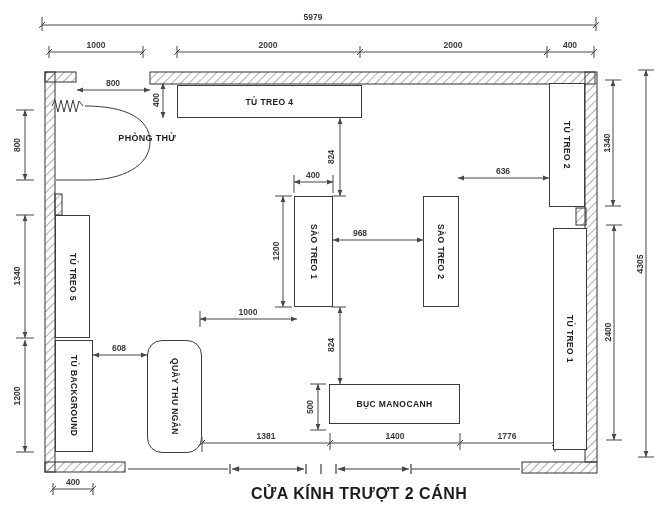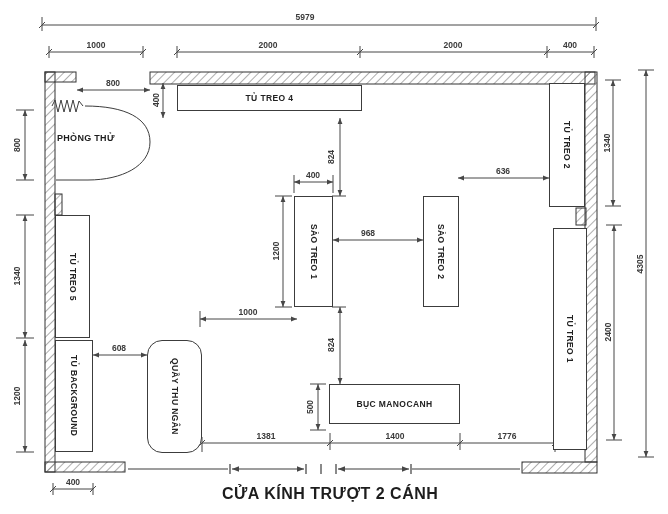--- a/index.html
+++ b/index.html
@@ -7,22 +7,22 @@
          font-family:"Liberation Sans",sans-serif;}
   svg{position:absolute;left:0;top:0;}
   .box{position:absolute;background:#fff;border:1.2px solid #3c3c3c;box-sizing:border-box;
        display:flex;align-items:center;justify-content:center;z-index:3;}
   .box .lbl{font-size:8.5px;font-weight:700;color:#222;letter-spacing:.4px;white-space:nowrap;}
   .box.v .lbl{writing-mode:vertical-rl;}
   .box.round{border-radius:15px;}
   .dim{position:absolute;transform:translate(-50%,-50%);font-size:8.5px;font-weight:700;
        color:#3a3a3a;background:#fff;padding:0 2px;white-space:nowrap;z-index:4;line-height:1;}
   .dim.rot{transform:translate(-50%,-50%) rotate(-90deg);}
-  .freelabel{position:absolute;font-weight:700;color:#1d1d1d;text-align:left;z-index:4;
-       white-space:nowrap;line-height:1;}
+  .freelabel{position:absolute;font-weight:700;color:#1d1d1d;text-align:right;z-index:4;
+       white-space:nowrap;line-height:1;margin-left:29px;}
   #phongthu-label{font-size:9px;letter-spacing:.3px;}
   #door-label{font-size:16px;letter-spacing:.5px;}
 </style>
 </head>
 <body>
 
 <div id="stage">
 
   <svg width="668" height="514" viewBox="0 0 668 514">
     <defs>
@@ -144,21 +144,21 @@
         <line x1="555" y1="437" x2="555" y2="452"></line>
 
       <line x1="53" y1="489" x2="93" y2="489"></line>
       <line x1="50" y1="492" x2="56" y2="486"></line>
         <line x1="90" y1="492" x2="96" y2="486"></line>
       <line x1="53" y1="483" x2="53" y2="495"></line>
         <line x1="93" y1="483" x2="93" y2="495"></line>
     </g>
   </svg>
 
-  <div class="box" style="left:177px;top:85px;width:185px;height:26px">
+  <div class="box" style="left:177px;top:85px;width:185px;height:33px">
     <span class="lbl">TỦ TREO 4</span>
     </div>
   <div class="box v" style="left:549px;top:83px;width:36px;height:124px">
     <span class="lbl">TỦ TREO 2</span>
     </div>
   <div class="box v" style="left:553px;top:228px;width:34px;height:222px">
     <span class="lbl">TỦ TREO 1</span>
     </div>
   <div class="box v" style="left:55px;top:215px;width:35px;height:123px">
     <span class="lbl">TỦ TREO 5</span>
@@ -175,37 +175,37 @@
   <div class="box v round" style="left:147px;top:340px;width:55px;height:113px">
     <span class="lbl">QUẦY THU NGÂN</span>
     </div>
   <div class="box" style="left:329px;top:384px;width:131px;height:40px">
     <span class="lbl">BỤC MANOCANH</span>
     </div>
 
   <div class="freelabel" id="phongthu-label" style="left:57px;top:134px;width:90px">PHÒNG THỬ</div>
   <div class="freelabel" id="door-label" style="left:222px;top:486px;width:200px">CỬA KÍNH TRƯỢT 2 CÁNH</div>
 
-  <div class="dim" style="left:305px;top:17px">5979</div>
+  <div class="dim" style="left:313px;top:17px">5979</div>
   <div class="dim" style="left:96px;top:45px">1000</div>
   <div class="dim" style="left:268px;top:45px">2000</div>
   <div class="dim" style="left:453px;top:45px">2000</div>
   <div class="dim" style="left:570px;top:45px">400</div>
   <div class="dim" style="left:113px;top:83px">800</div>
   <div class="dim rot" style="left:156px;top:100px">400</div>
   <div class="dim rot" style="left:17px;top:145px">800</div>
   <div class="dim rot" style="left:17px;top:276px">1340</div>
   <div class="dim rot" style="left:17px;top:396px">1200</div>
   <div class="dim rot" style="left:607px;top:143px">1340</div>
   <div class="dim rot" style="left:608px;top:332px">2400</div>
   <div class="dim rot" style="left:640px;top:264px">4305</div>
   <div class="dim rot" style="left:331px;top:157px">824</div>
   <div class="dim" style="left:313px;top:175px">400</div>
   <div class="dim rot" style="left:276px;top:251px">1200</div>
-  <div class="dim" style="left:368px;top:233px">968</div>
+  <div class="dim" style="left:360px;top:233px">968</div>
   <div class="dim" style="left:503px;top:171px">636</div>
   <div class="dim" style="left:248px;top:312px">1000</div>
   <div class="dim rot" style="left:331px;top:345px">824</div>
   <div class="dim rot" style="left:310px;top:407px">500</div>
   <div class="dim" style="left:119px;top:348px">608</div>
   <div class="dim" style="left:266px;top:436px">1381</div>
   <div class="dim" style="left:395px;top:436px">1400</div>
   <div class="dim" style="left:507px;top:436px">1776</div>
   <div class="dim" style="left:73px;top:482px">400</div>
 

